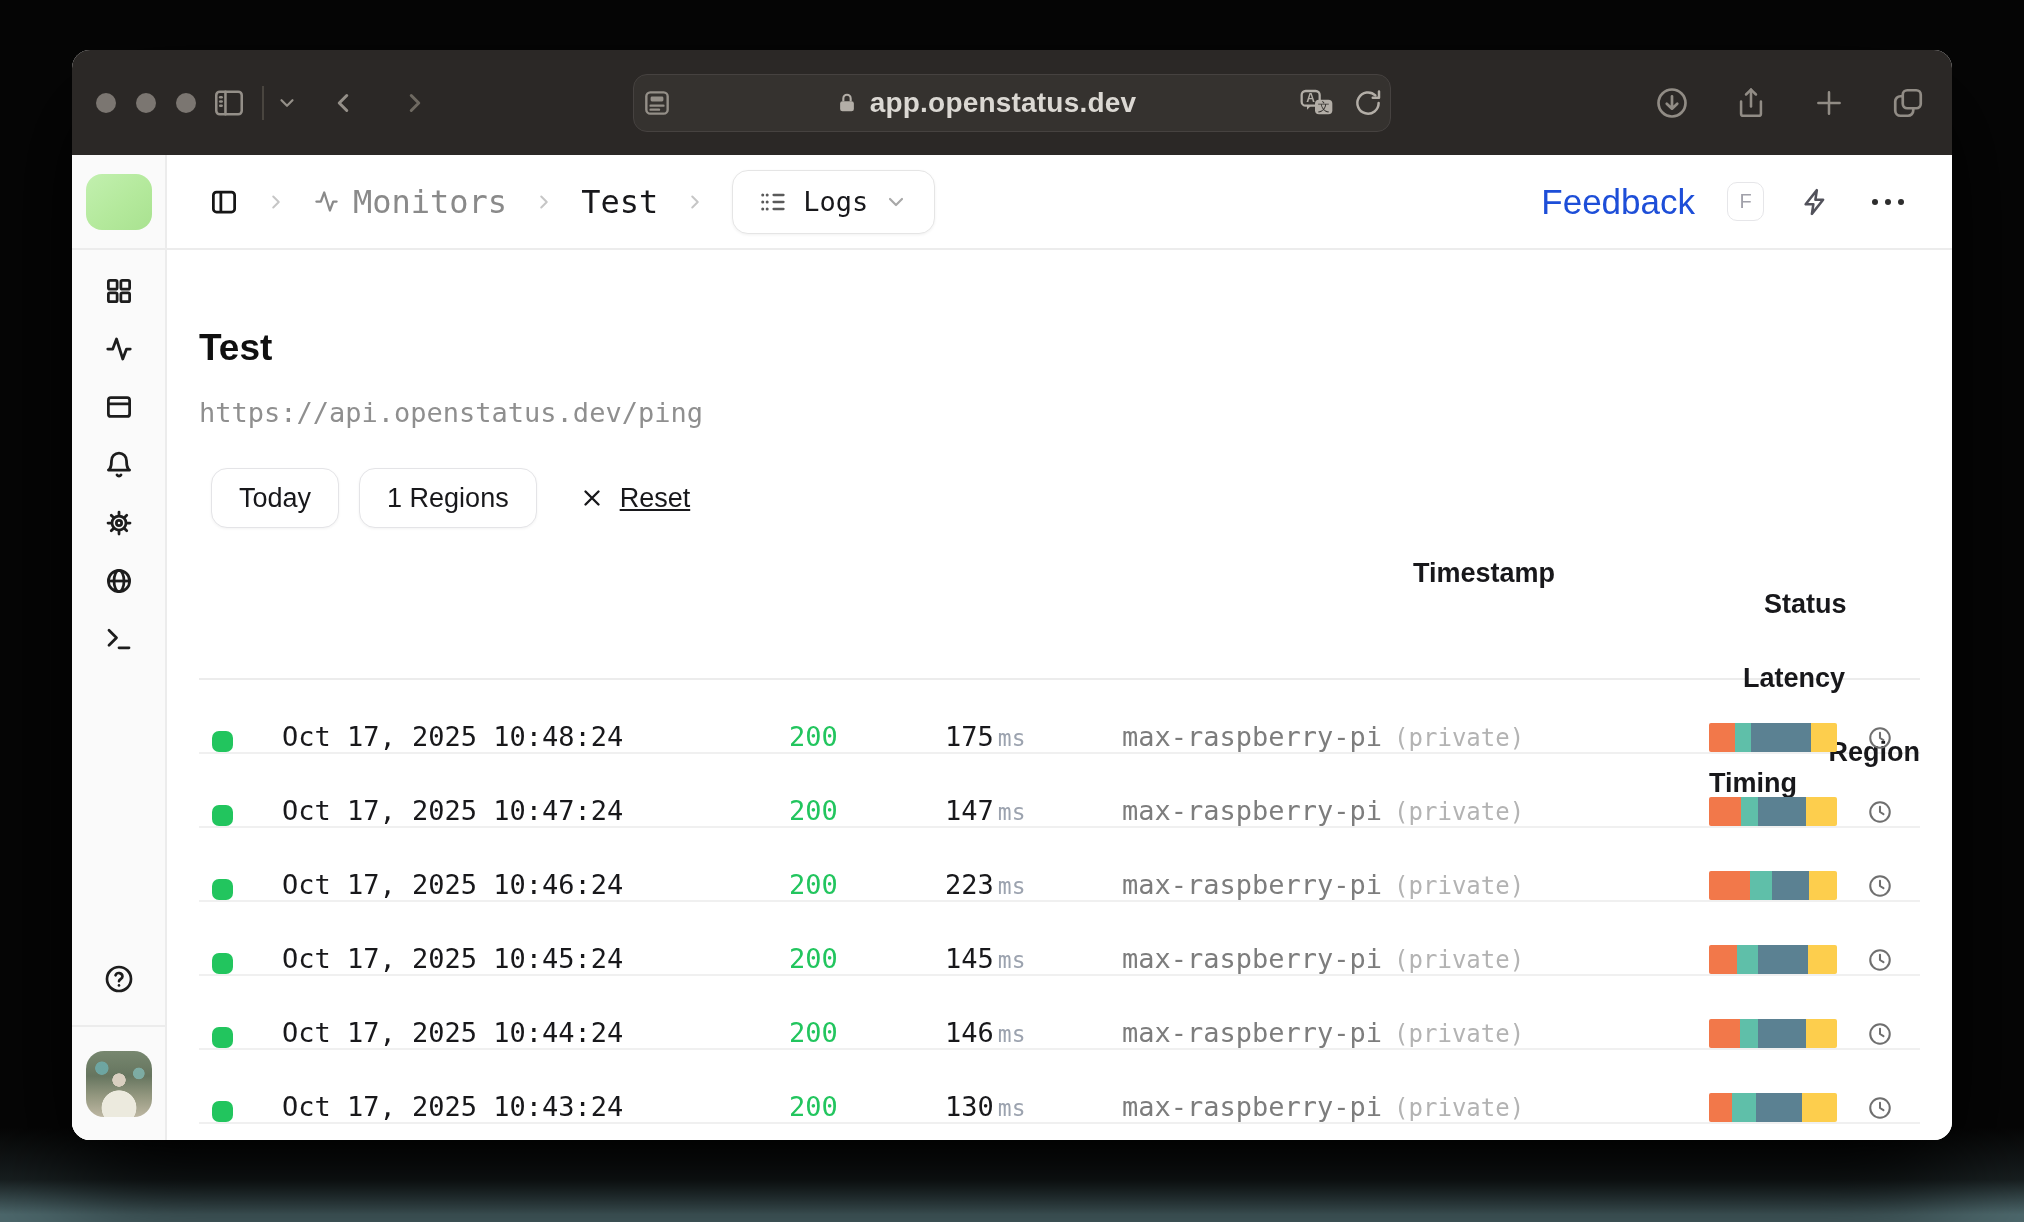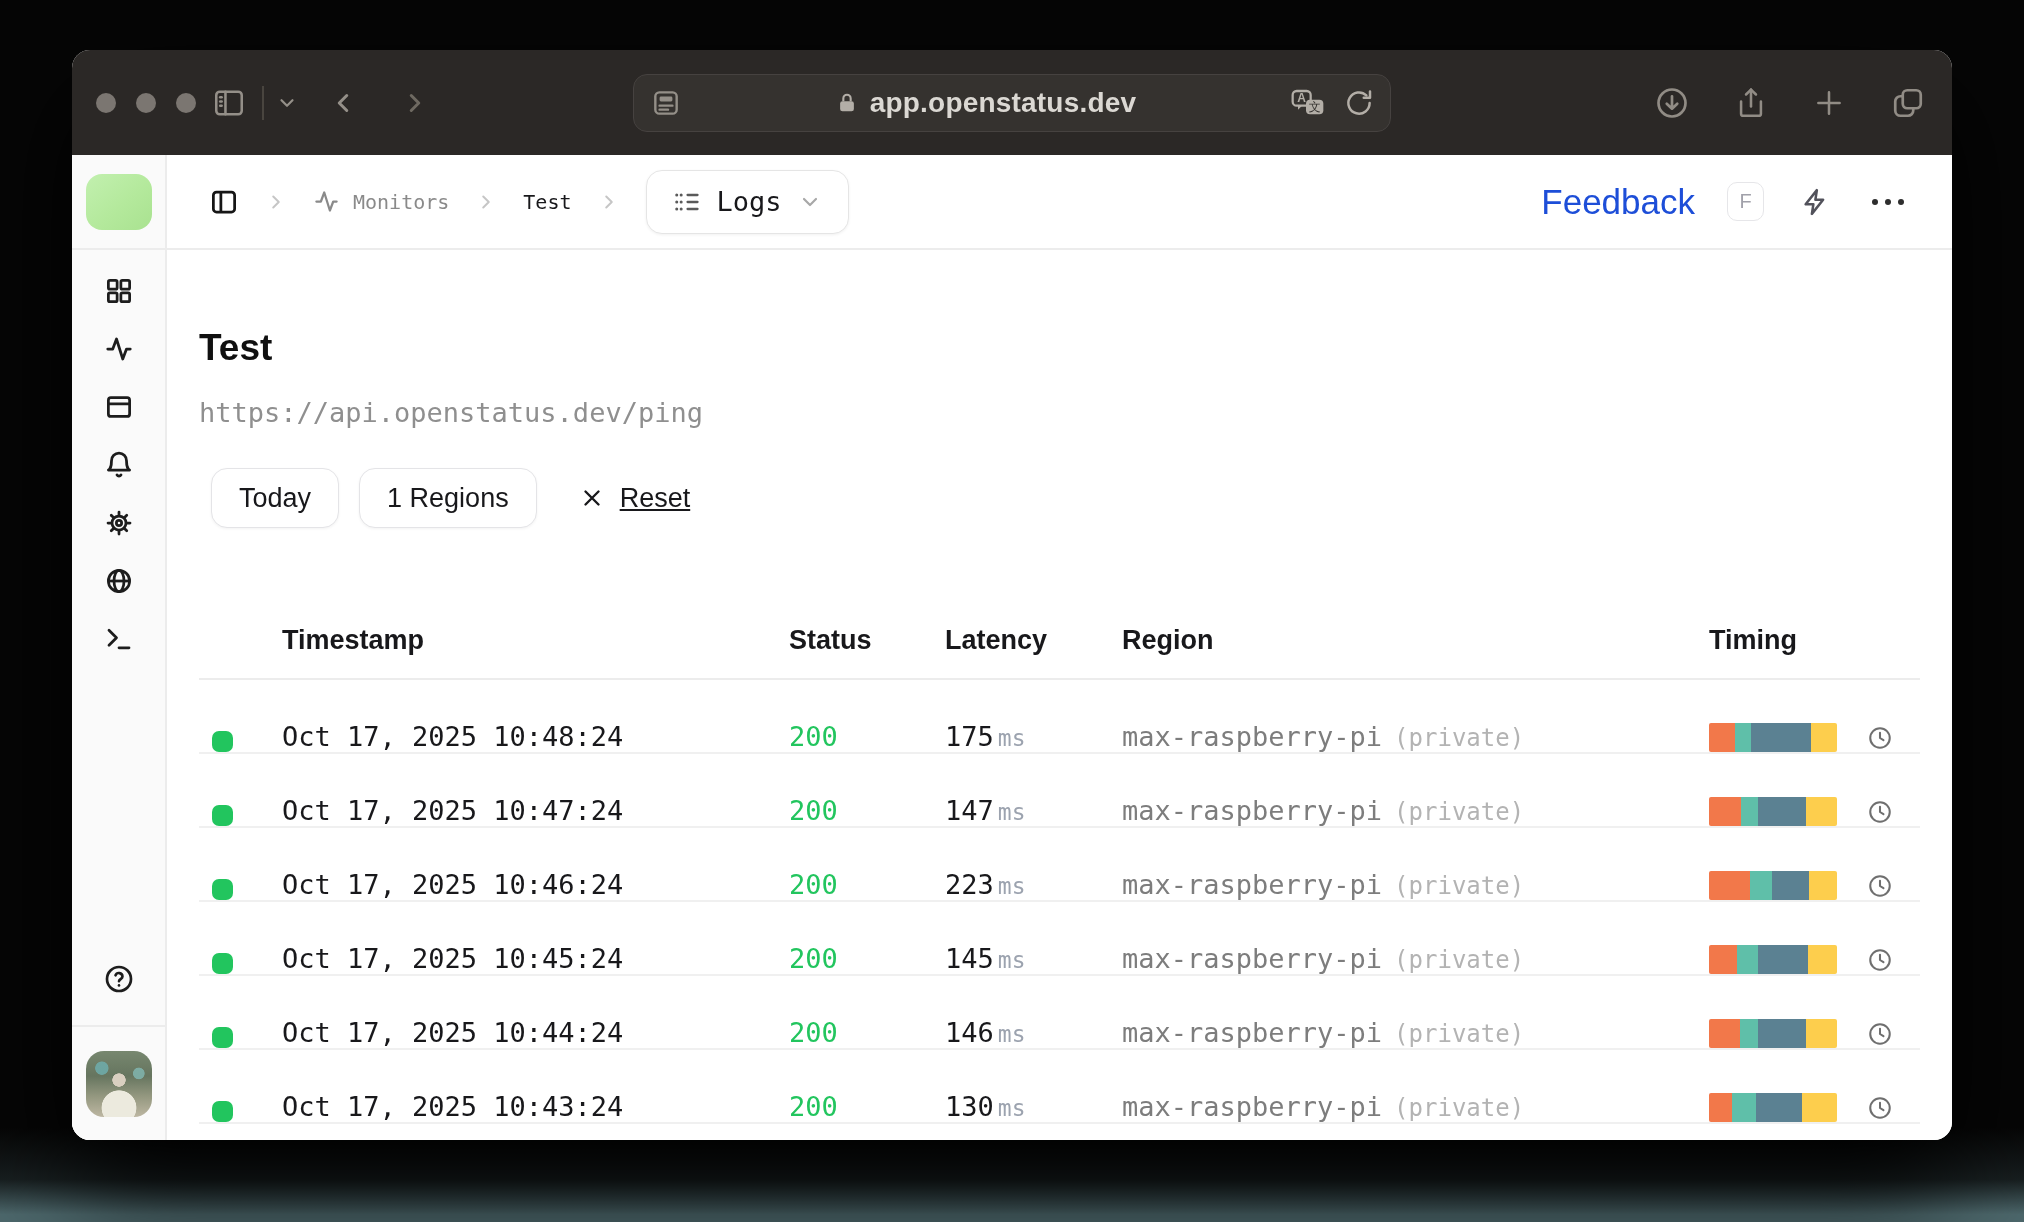--- a/index.html
+++ b/index.html
@@ -27,21 +27,21 @@
   .titlebar { height:105px; background:#2b2826; flex:none; position:relative; display:flex; align-items:center; }
   .traffic { display:flex; gap:20px; margin-left:24px; }
   .light { width:20px; height:20px; border-radius:50%; background:#7b7671; }
   .tb-icon { color:#948f88; display:flex; align-items:center; justify-content:center; }
   .tb-sep { width:2px; height:34px; background:#49453f; margin:0 12px 0 16px; }
   .fwd { color:#6e6961; }
 
   .url-field {
     position:absolute; left:50%; top:50%; transform:translate(-50%,-50%);
     width:758px; height:58px; background:#35322f; border:1.5px solid #464240;
-    border-radius:14px; display:flex; align-items:center; padding:0 16px;
+    border-radius:14px; display:flex; align-items:center; padding:0 7px;
   }
   .url-center { flex:1; display:flex; align-items:center; justify-content:center; gap:12px; }
   .url-text { color:#dbd8d3; font-size:28px; font-weight:600; letter-spacing:.2px; }
   .url-right { display:flex; align-items:center; gap:18px; color:#b3aea7; }
   .lock-icon { color:#b3aea7; }
 
   .tb-right { position:absolute; right:26px; top:0; bottom:0; display:flex; align-items:center; gap:44px; color:#918c85; }
 
   
   .app { flex:1; display:flex; min-height:0; background:#fff; }
@@ -61,21 +61,21 @@
       radial-gradient(circle at 50% 44%, #d9cfc0 0 13%, transparent 14%),
       radial-gradient(circle at 50% 86%, #eceade 0 26%, transparent 27%),
       linear-gradient(180deg,#77876f 0%, #66755f 38%, #93977f 68%, #bdb7a2 100%);
   }
 
   
   .main { flex:1; display:flex; flex-direction:column; min-width:0; }
   .crumbbar { height:95px; flex:none; border-bottom:2px solid #ececec; display:flex; align-items:center; padding:0 48px 0 42px; gap:26px; }
   .crumb-toggle { color:#161616; cursor:pointer; display:flex; }
   .crumb-caret { color:#c6c6c6; display:flex; }
-  .crumb-item { display:flex; align-items:center; gap:13px; font-size:20px; cursor:pointer; }
+  .crumb-item { display:flex; align-items:center; gap:13px; font-size:32px; cursor:pointer; }
   .crumb-muted { color:#8a8a8a; }
   .crumb-current { color:#18181b; }
   .logs-btn {
     display:flex; align-items:center; gap:16px; height:64px; padding:0 26px;
     border:1.5px solid #e5e5e5; border-radius:16px; background:#fff;
     box-shadow:0 1px 3px rgba(0,0,0,.06); cursor:pointer;
   }
   .logs-btn .lbl { font-size:27px; color:#18181b; }
   .logs-btn .chev { color:#a8a8a8; display:flex; }
   .crumb-right { margin-left:auto; display:flex; align-items:center; gap:32px; }
@@ -98,21 +98,21 @@
   .fbtn {
     height:60px; padding:0 27px; border:1.5px solid #e4e4e7; border-radius:16px; background:#fff;
     font-family:"Liberation Sans",sans-serif; font-size:27px; font-weight:500; color:#18181b;
     box-shadow:0 1px 3px rgba(0,0,0,.05); cursor:pointer; display:flex; align-items:center;
   }
   .reset-btn { margin-left:22px; display:flex; align-items:center; gap:15px; font-size:27px; font-weight:500; color:#18181b; cursor:pointer; background:none; border:none;text-decoration:underline; }
   .reset-btn .x { display:flex; color:#18181b; }
 
   
   .logtable { margin-top:30px; }
-  .thead { display:flex; align-items:flex-end; height:122px; padding-bottom:22px; border-bottom:2px solid #ececec; }
+  .thead { display:flex; align-items:flex-end; height:122px; padding-bottom:22px; border-bottom:2px solid #ececec;flex-direction:column; }
   .thead .cell { font-size:27px; font-weight:600; color:#18181b; }
   .trow { display:flex; align-items:flex-end; height:74px; border-bottom:2px solid #f0f0f0; cursor:pointer; }
   .col-dot { width:83px; flex:none; padding-left:13px; }
   .col-ts { width:507px; flex:none; }
   .col-status { width:156px; flex:none; }
   .col-lat { width:177px; flex:none; display:flex; align-items:baseline; gap:4px; }
   .col-region { flex:1; min-width:0; display:flex; align-items:baseline; gap:12px; }
   .col-timing { width:211px; flex:none; display:flex; align-items:center; }
   .thead .col-lat, .thead .col-region { display:block;margin-top:43px; }
 

